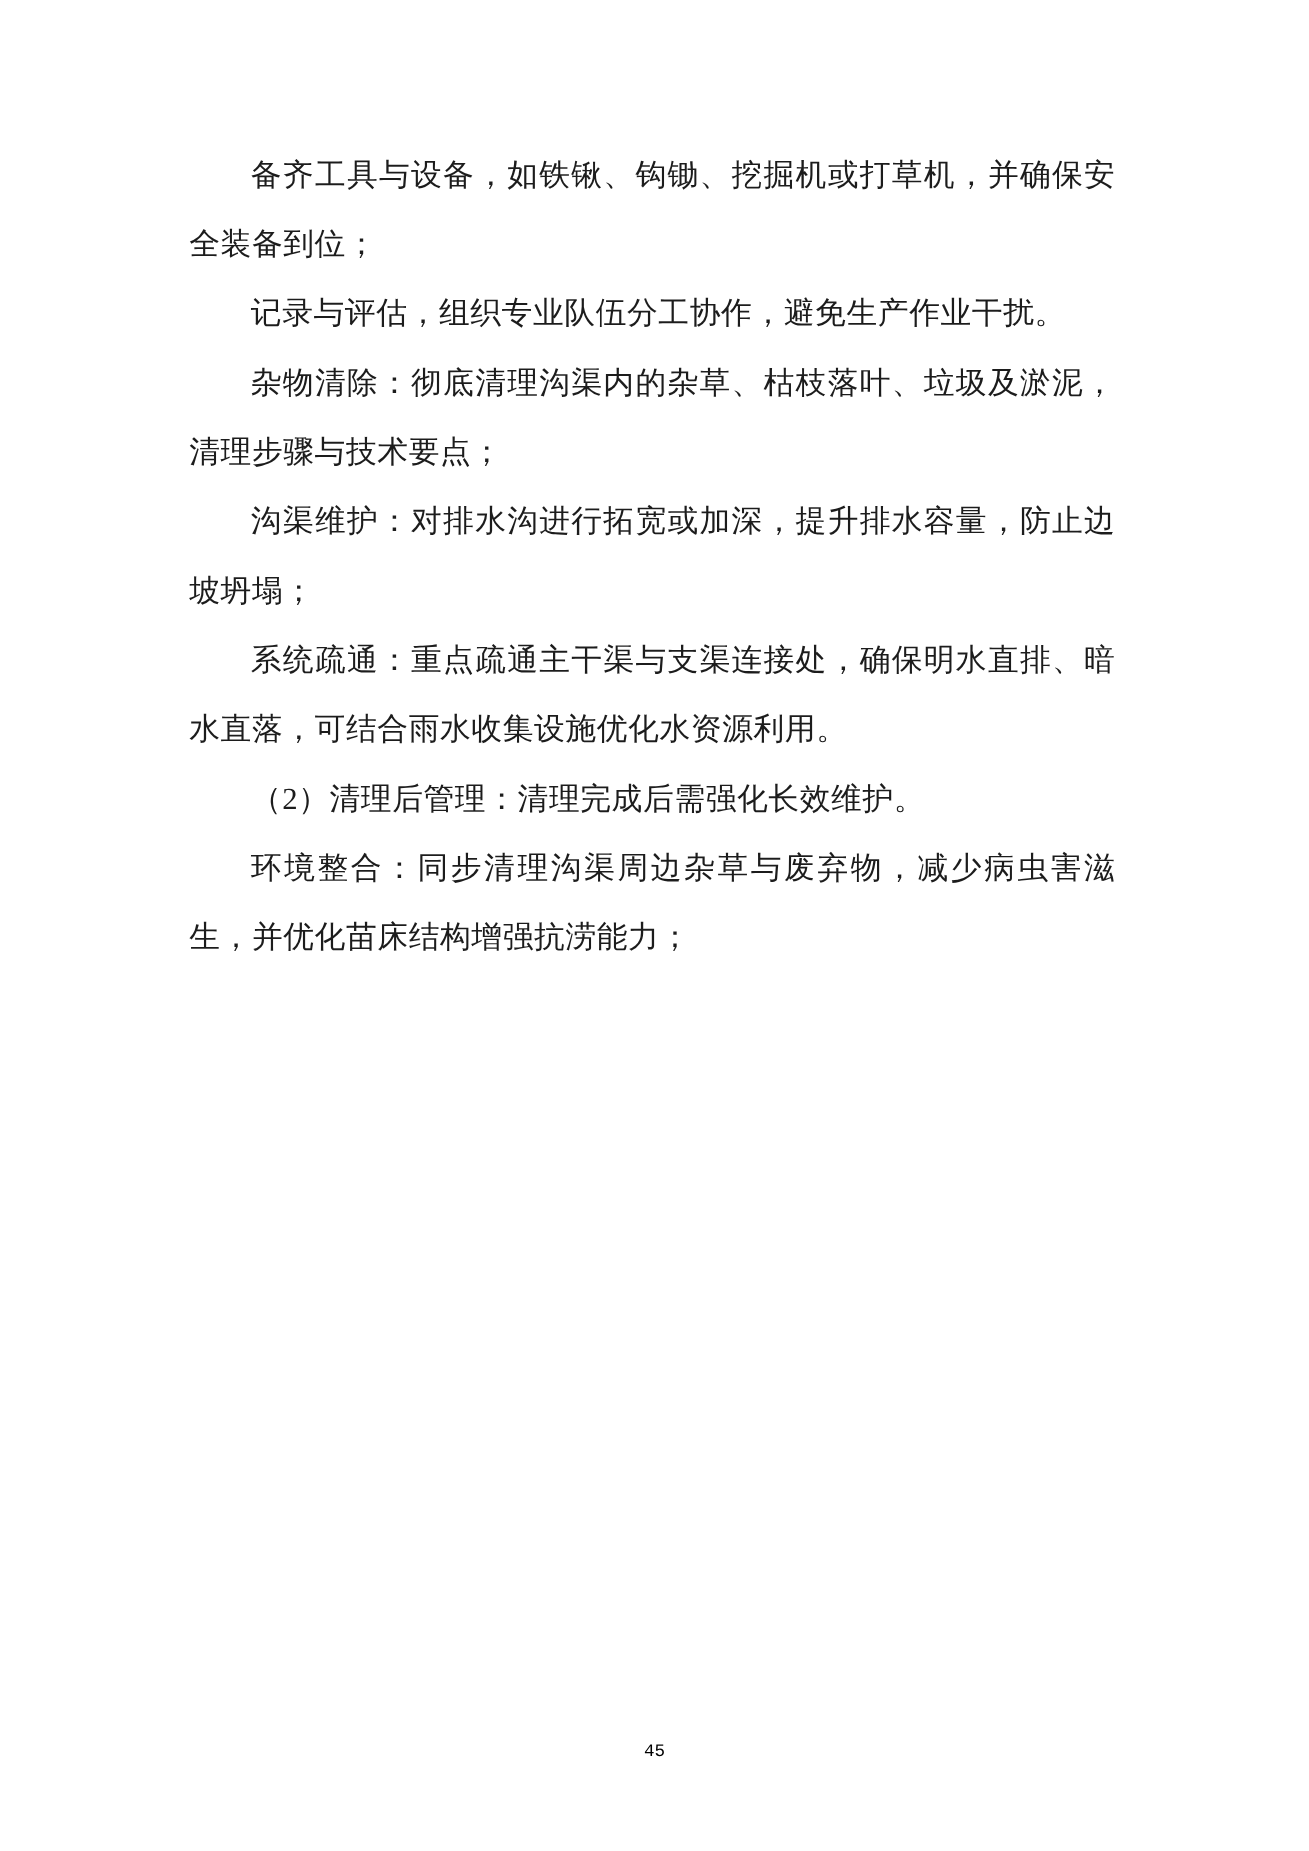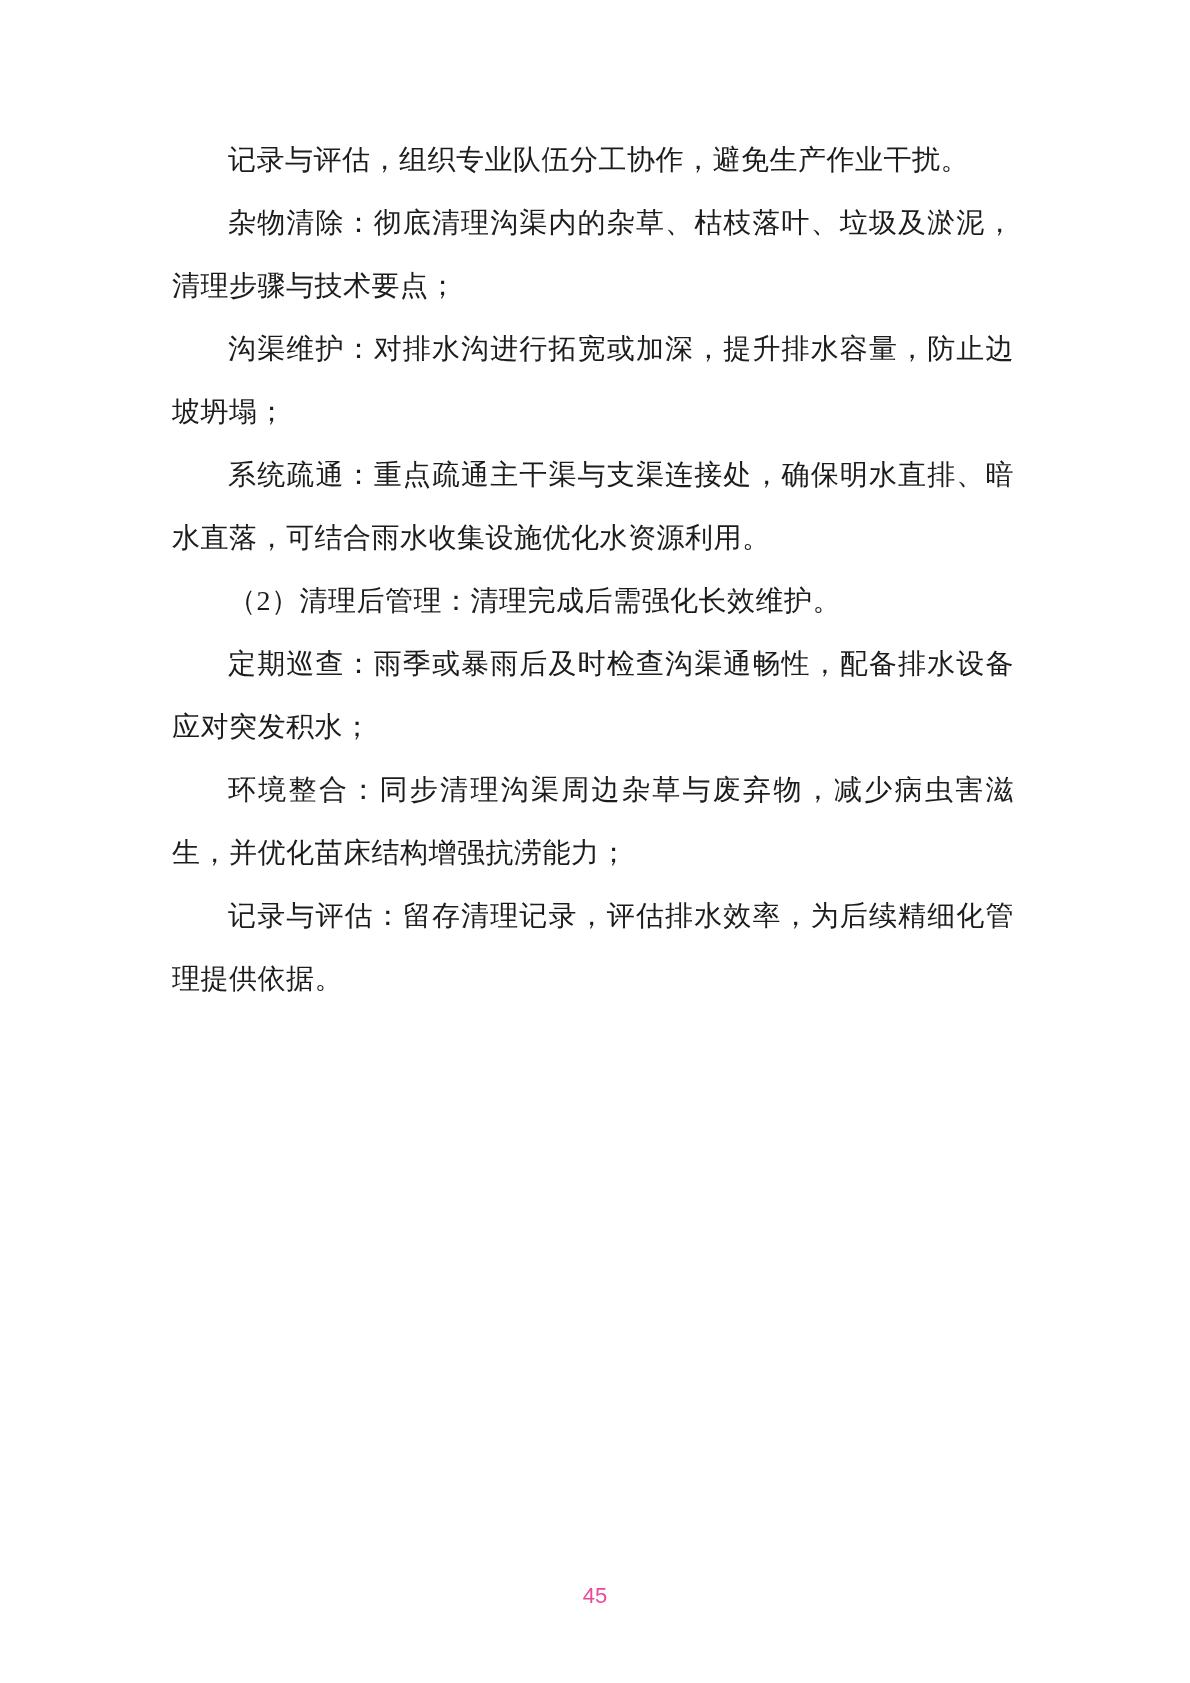--- a/index.html
+++ b/index.html
@@ -33,35 +33,34 @@
     font-family: "Liberation Serif", serif;
   }
   .page-footer {
     position: absolute;
     top: 1583px;
     left: 0;
     width: 100%;
     text-align: center;
   }
   .page-number {
-    font-family: Liberation Sans, sans-serif;
-    font-size: 22px;
-    color: #ec4899;
+    font-family: Liberation Mono, monospace;
+    font-size: 16px;
+    color: #000000;
   }
 </style>
 </head>
 <body>
 
 <div class="document-page">
   <div class="document-body">
+      <p>备齐工具与设备，如铁锹、钩锄、挖掘机或打草机，并确保安全装备到位；</p>
       <p>记录与评估，组织专业队伍分工协作，避免生产作业干扰。</p>
       <p>杂物清除：彻底清理沟渠内的杂草、枯枝落叶、垃圾及淤泥，清理步骤与技术要点；</p>
       <p>沟渠维护：对排水沟进行拓宽或加深，提升排水容量，防止边坡坍塌；</p>
       <p>系统疏通：重点疏通主干渠与支渠连接处，确保明水直排、暗水直落，可结合雨水收集设施优化水资源利用。</p>
       <p>（2）清理后管理：清理完成后需强化长效维护。</p>
-      <p>定期巡查：雨季或暴雨后及时检查沟渠通畅性，配备排水设备应对突发积水；</p>
       <p>环境整合：同步清理沟渠周边杂草与废弃物，减少病虫害滋生，并优化苗床结构增强抗涝能力；</p>
-      <p>记录与评估：留存清理记录，评估排水效率，为后续精细化管理提供依据。</p>
     </div>
   <div class="page-footer">
     <span class="page-number">45</span>
   </div>
 </div>
 
 </body></html>

